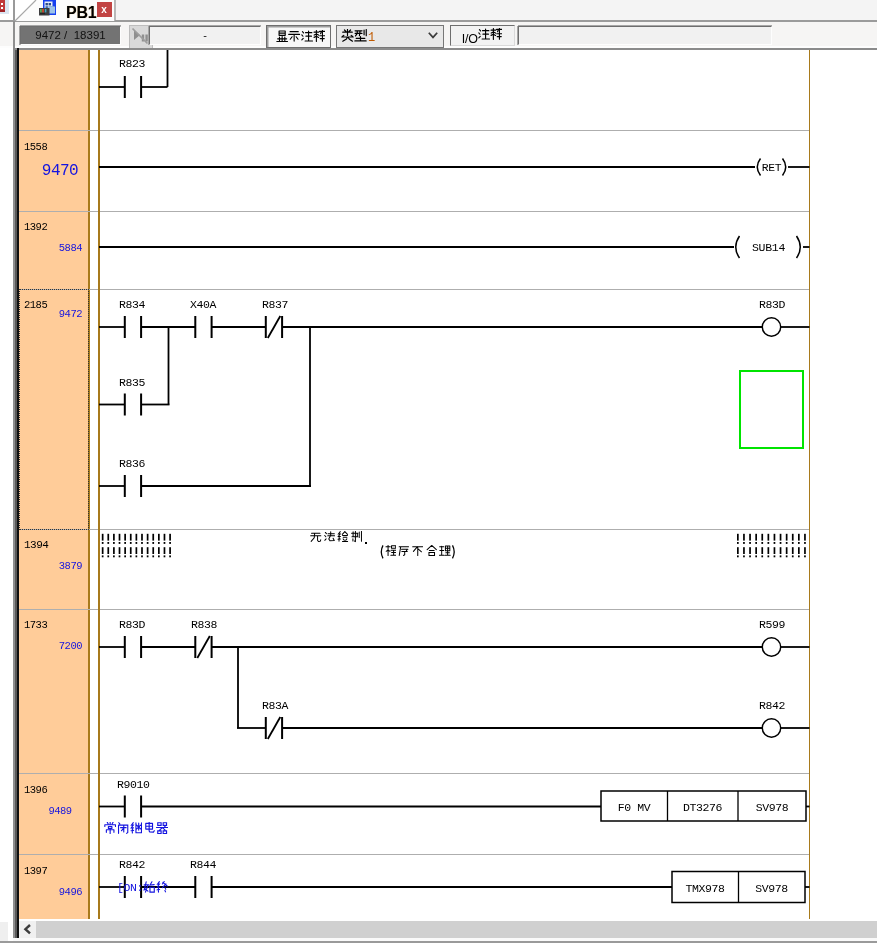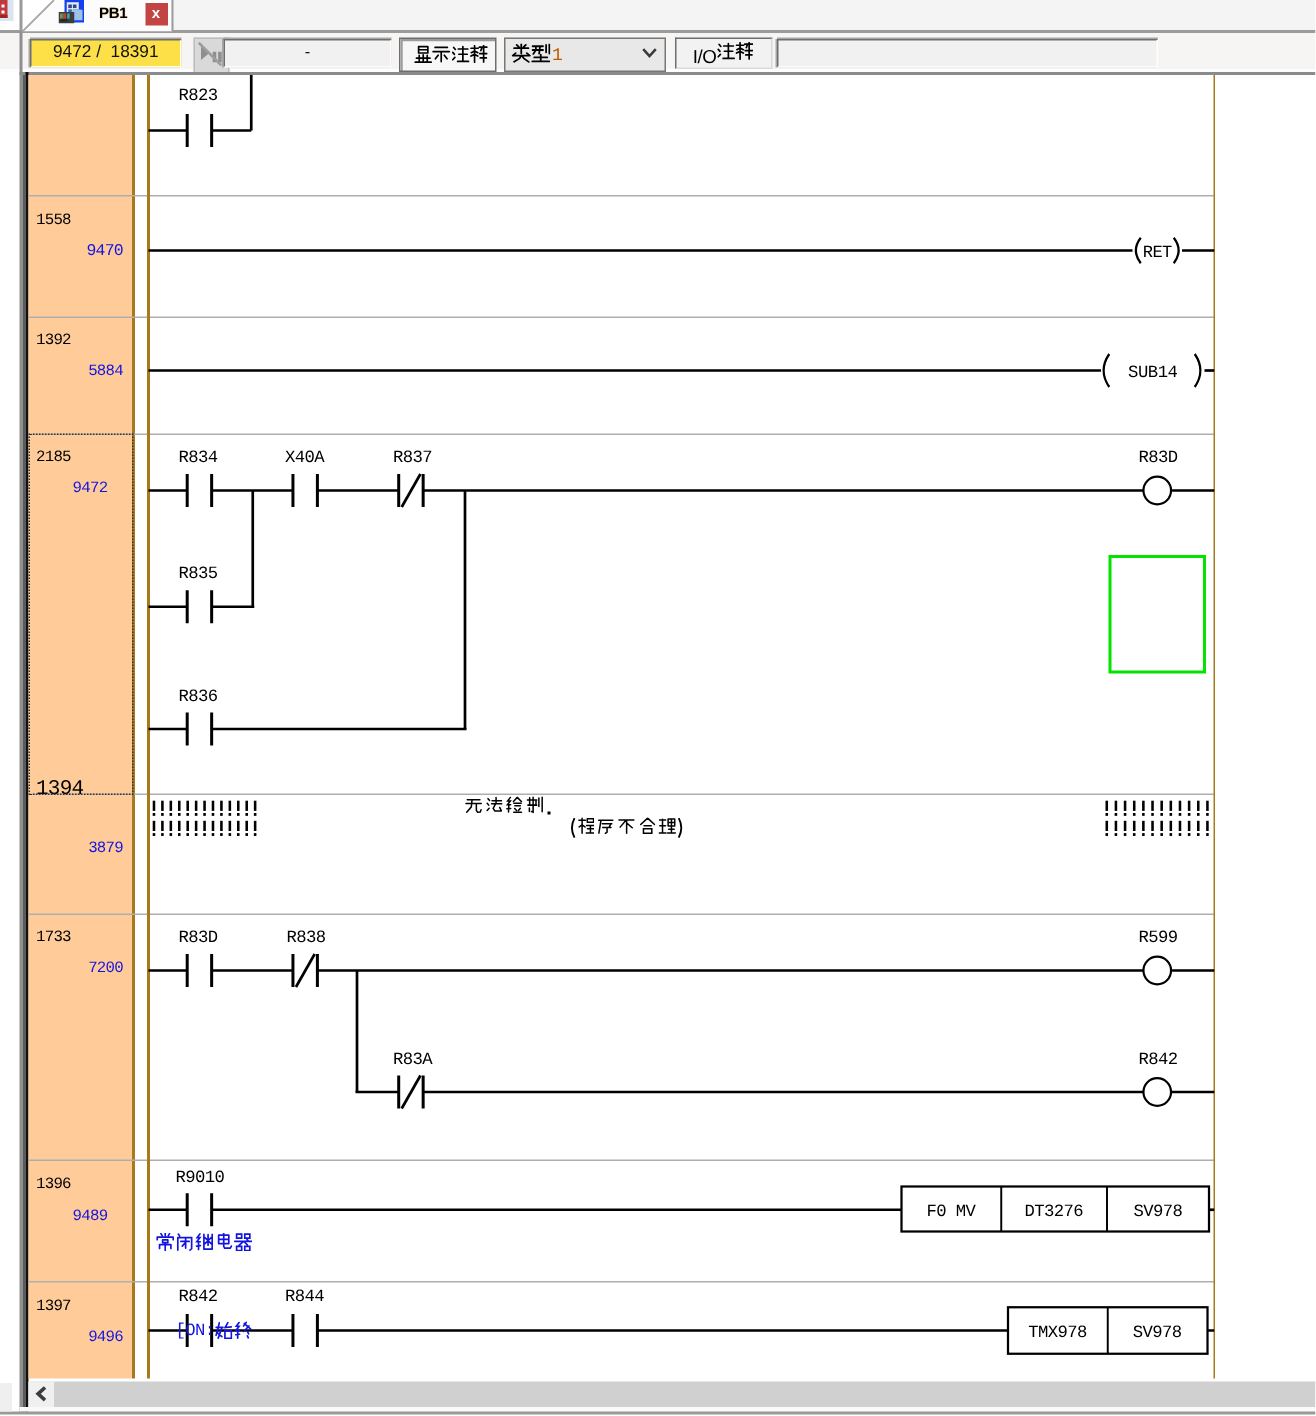--- a/index.html
+++ b/index.html
@@ -33,28 +33,28 @@
 <rect x="6.5" y="6.2" width="2.4" height="2.4" fill="#3a6ab0"></rect>
     <rect x="9.6" y="6.2" width="5" height="2.4" fill="#6d95c8"></rect>
 <rect x="9" y="6.5" width="7" height="7" fill="#9cc2e8"></rect>
 <rect x="0" y="8" width="10.5" height="7.5" fill="#3d3d3f"></rect>
 <rect x="1" y="9" width="1.8" height="3.4" fill="#56a456"></rect>
     <rect x="3" y="9" width="2" height="3.4" fill="#c0452f"></rect>
     <rect x="5.8" y="9" width="1.6" height="3.4" fill="#3fa9bf"></rect>
 <rect x="1" y="13" width="5" height="1.2" fill="#222"></rect>
 </svg>
 
-<div class="abs" style="left:66px;top:4px;font-size:10px;font-weight:bold;letter-spacing:-.2px;color:#000;text-shadow:0 0 1px rgba(220,150,40,.6)">PB1</div>
+<div class="abs" style="left:66px;top:4px;font-size:16px;font-weight:bold;letter-spacing:-.2px;color:#000;text-shadow:0 0 1px rgba(220,150,40,.6)">PB1</div>
 
 <div class="abs" style="left:96.5px;top:2px;width:15px;height:15px;background:#c24443;color:#fff;font-size:10px;font-weight:bold;text-align:center;line-height:15px">x</div>
 
 <div class="abs" style="left:0;top:21.5px;width:877px;height:24.3px;background:#f6f5f4"></div>
 <div class="abs" style="left:0;top:45.8px;width:877px;height:2.4px;background:#fdfdfd"></div>
 
-<div class="abs" style="left:20px;top:25.5px;width:99px;height:17.5px;background:#fde047;border-top:1.6px solid #6e6e6e;border-left:1.6px solid #6e6e6e;border-bottom:1.4px solid #fdfdfd;border-right:1.4px solid #fdfdfd;box-shadow:0 -1px 0 #a6a6a6, -1px 0 0 #a6a6a6;font-size:11.5px;text-align:center;line-height:17px;color:#111">9472 /&nbsp; 18391</div>
+<div class="abs" style="left:20px;top:25.5px;width:99px;height:17.5px;background:#737373;border-top:1.6px solid #6e6e6e;border-left:1.6px solid #6e6e6e;border-bottom:1.4px solid #fdfdfd;border-right:1.4px solid #fdfdfd;box-shadow:0 -1px 0 #a6a6a6, -1px 0 0 #a6a6a6;font-size:11.5px;text-align:center;line-height:17px;color:#111">9472 /&nbsp; 18391</div>
 
 <div class="abs" style="left:129px;top:25px;width:22px;height:22px;background:#d9d9d9;border:1px solid #bdbdbd"></div>
 <svg class="abs" style="left:129px;top:25px" width="22" height="22" viewBox="0 0 22 22">
 <polygon points="5,5 5,15 11,10" fill="#8f8f8f"></polygon>
 <rect x="12.8" y="9.5" width="2.4" height="7" fill="#8f8f8f"></rect>
     <rect x="16.4" y="9.5" width="2.4" height="7" fill="#8f8f8f"></rect>
 <path d="M3.5 3.5 L18.5 18.5" stroke="#9d9d9d" stroke-width="1.7"></path>
 </svg>
 
 <div class="abs" style="left:149px;top:26px;width:110px;height:17px;background:#f1f1f1;border-top:1.6px solid #6e6e6e;border-left:1.6px solid #6e6e6e;border-bottom:1.4px solid #fdfdfd;border-right:1.4px solid #fdfdfd;box-shadow:0 -1px 0 #a6a6a6, -1px 0 0 #a6a6a6;font-size:11px;text-align:center;line-height:16px;color:#111">-</div>
@@ -112,31 +112,31 @@
 <div class="abs" style="left:19px;top:773px;width:790.5px;height:1.2px;background:#aeaeae"></div>
 
 <div class="abs" style="left:19px;top:854px;width:790.5px;height:1.2px;background:#aeaeae"></div>
 
 <div class="abs" style="left:97.8px;top:50px;width:1.8px;height:869px;background:#a87a1c"></div>
 
 <div class="abs" style="left:808.5px;top:50px;width:1.8px;height:869px;background:#a87a1c"></div>
 
 <div class="abs mono" style="left:24px;top:140.5px;font-size:10.5px;letter-spacing:-.5px;color:#000">1558</div>
 
-<div class="abs mono" style="left:38px;top:161.5px;width:44px;text-align:right;font-size:11px;letter-spacing:-.5px;color:#1414e0">9470</div>
+<div class="abs mono" style="left:38px;top:161.5px;width:44px;text-align:center;font-size:16px;letter-spacing:-.5px;color:#1414e0">9470</div>
 
 <div class="abs mono" style="left:24px;top:221px;font-size:10.5px;letter-spacing:-.5px;color:#000">1392</div>
 
 <div class="abs mono" style="left:38px;top:242px;width:44px;text-align:right;font-size:10.5px;letter-spacing:-.5px;color:#1414e0">5884</div>
 
 <div class="abs mono" style="left:24px;top:299px;font-size:10.5px;letter-spacing:-.5px;color:#000">2185</div>
 
-<div class="abs mono" style="left:38px;top:320px;width:44px;text-align:center;font-size:10.5px;letter-spacing:-.5px;color:#1414e0">9472</div>
-
-<div class="abs mono" style="left:24px;top:518px;font-size:14px;letter-spacing:-.5px;color:#000">1394</div>
+<div class="abs mono" style="left:38px;top:308px;width:44px;text-align:right;font-size:10.5px;letter-spacing:-.5px;color:#1414e0">9472</div>
+
+<div class="abs mono" style="left:24px;top:539px;font-size:11px;letter-spacing:-.5px;color:#000">1394</div>
 
 <div class="abs mono" style="left:38px;top:560px;width:44px;text-align:right;font-size:10.5px;letter-spacing:-.5px;color:#1414e0">3879</div>
 
 <div class="abs mono" style="left:24px;top:619px;font-size:10.5px;letter-spacing:-.5px;color:#000">1733</div>
 
 <div class="abs mono" style="left:38px;top:640px;width:44px;text-align:right;font-size:10.5px;letter-spacing:-.5px;color:#1414e0">7200</div>
 
 <div class="abs mono" style="left:24px;top:783.5px;font-size:10.5px;letter-spacing:-.5px;color:#000">1396</div>
 
 <div class="abs mono" style="left:38px;top:804.5px;width:44px;text-align:center;font-size:10.5px;letter-spacing:-.5px;color:#1414e0">9489</div>

